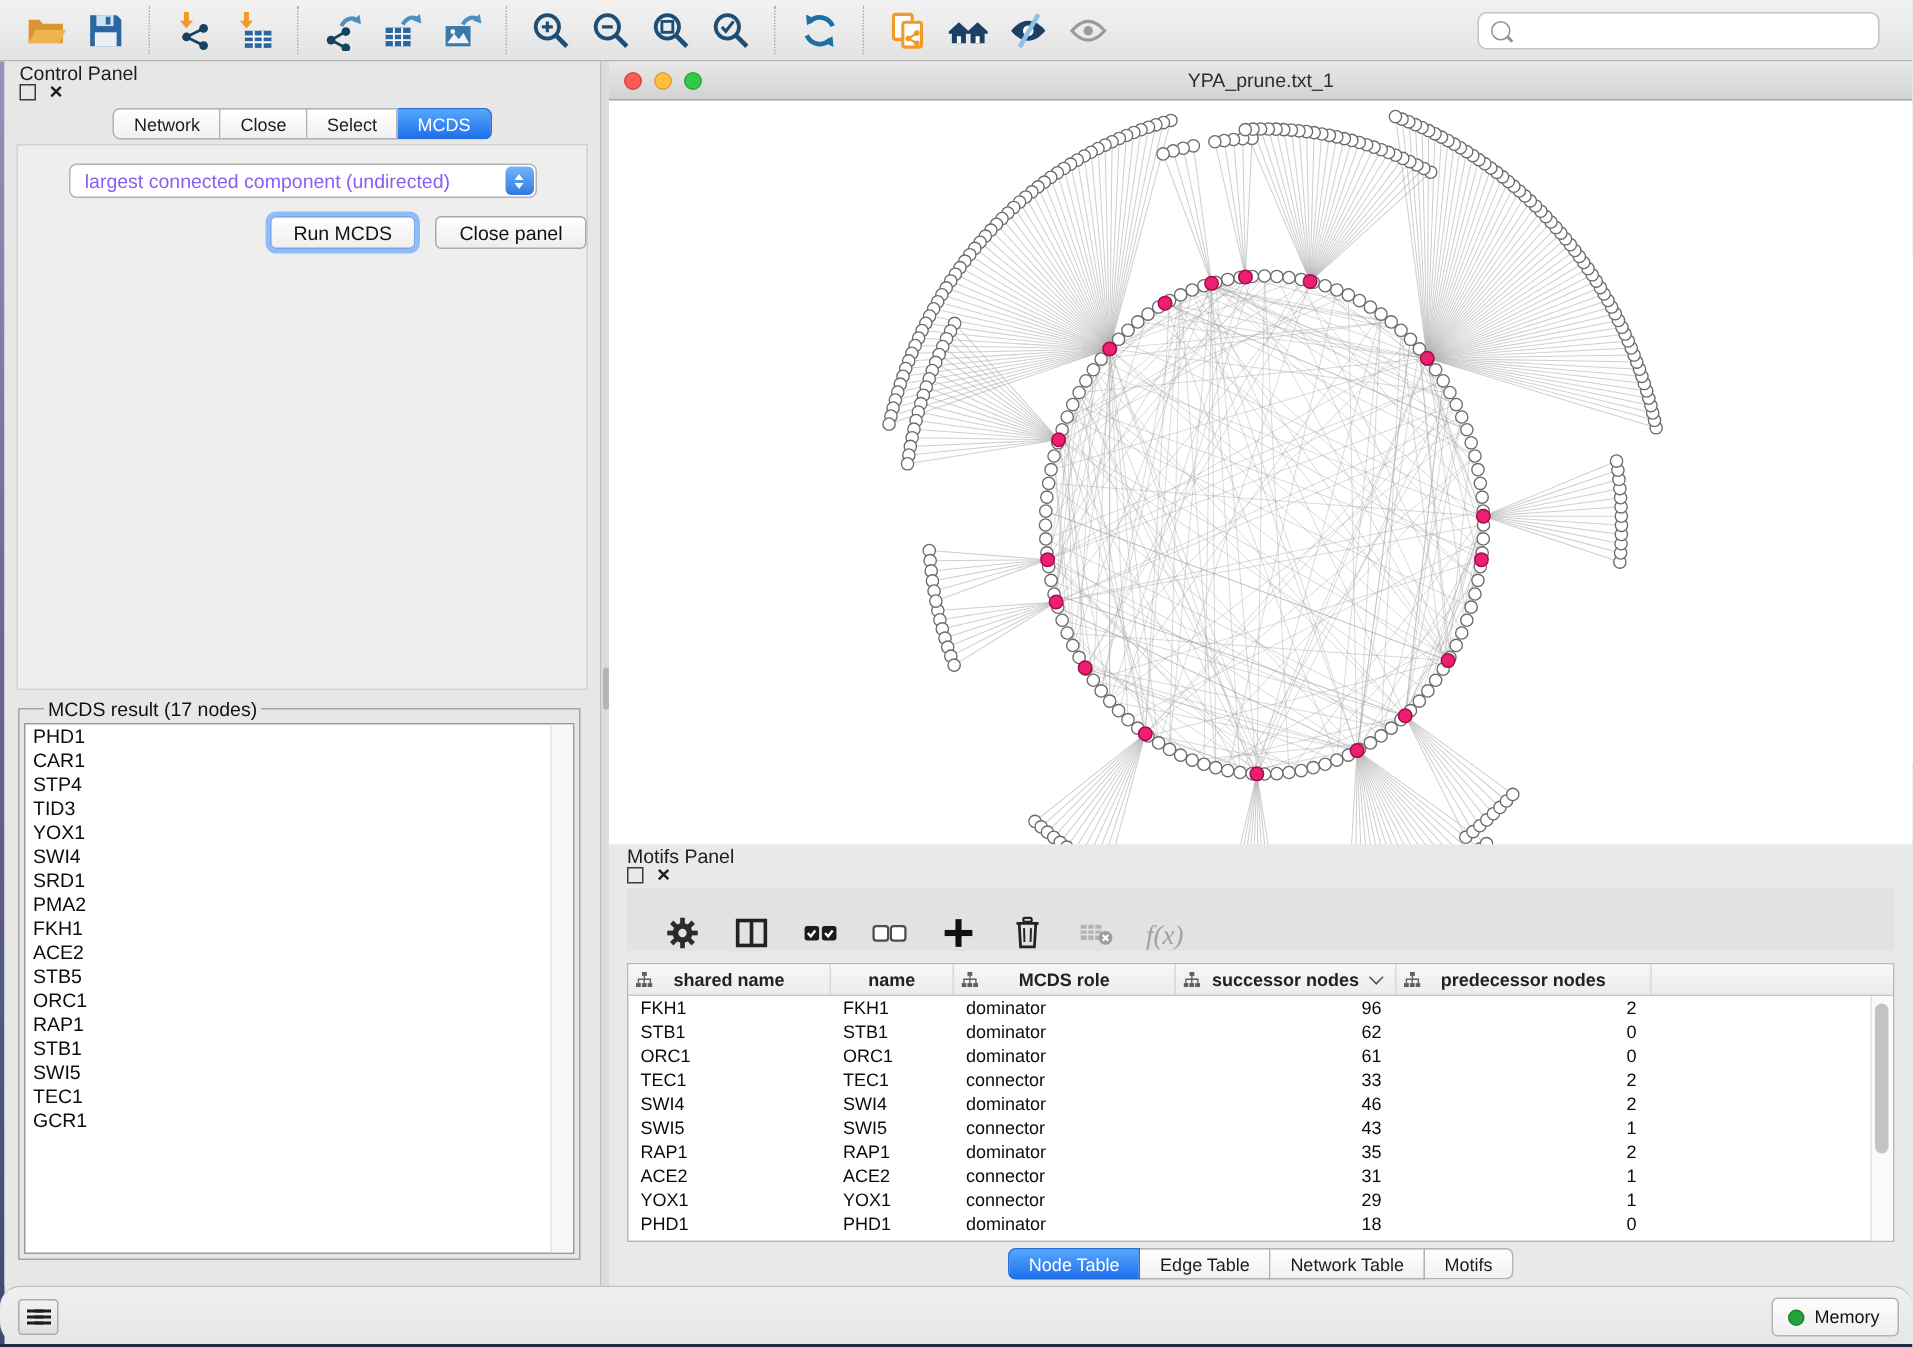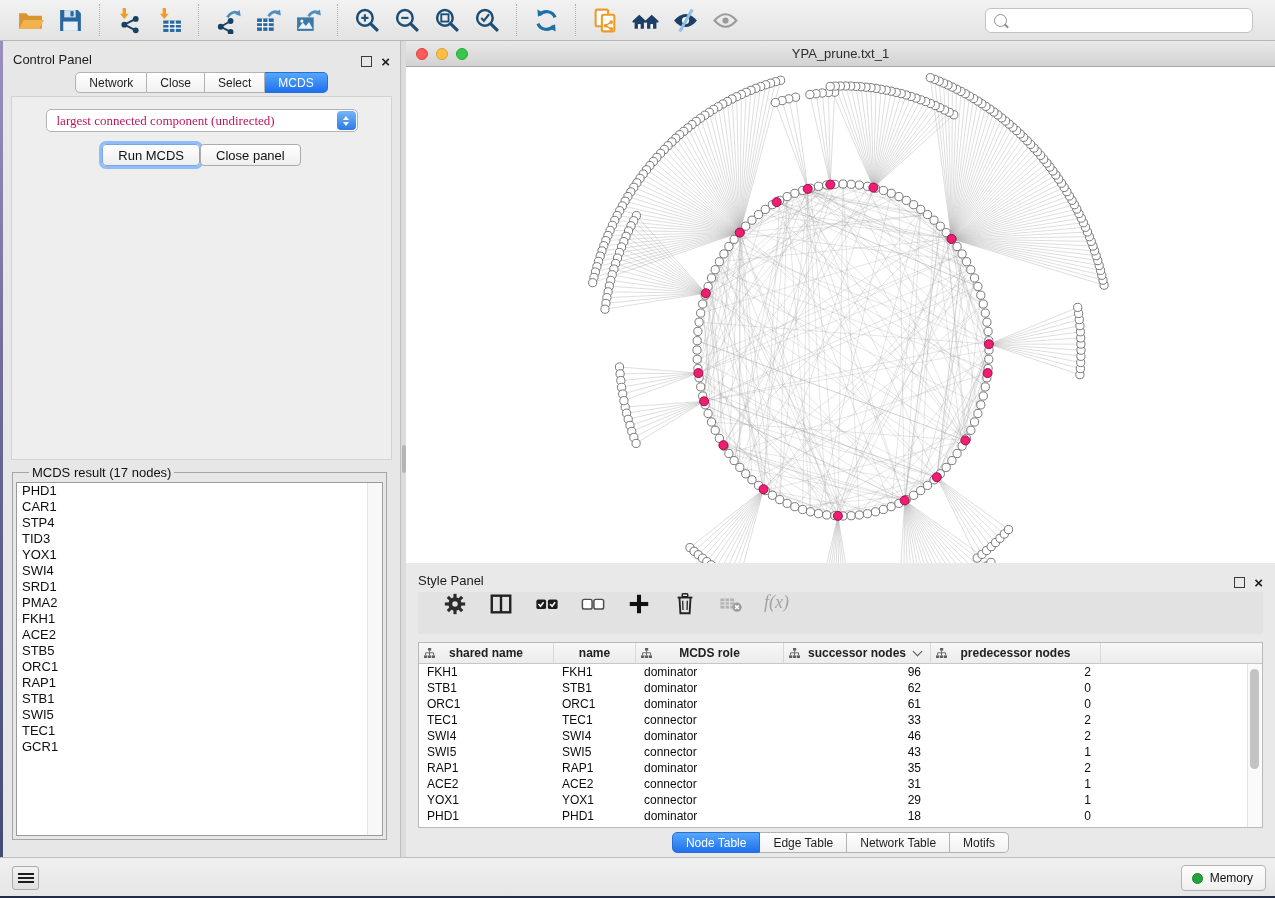--- a/index.html
+++ b/index.html
@@ -15,41 +15,41 @@
   .searchbox{width:268px;height:25px;background:#fff;border:1px solid #c3c3c3;border-radius:6px;display:flex;align-items:center;margin-right:12px;padding-left:8px;box-sizing:border-box;}
   .mag{width:11px;height:11px;border:1.6px solid #909090;border-radius:50%;position:relative;flex:0 0 auto;}
   .mag::after{content:"";position:absolute;width:5px;height:1.8px;background:#909090;left:9px;top:10px;transform:rotate(45deg);}
   .searchbox input{border:none;outline:none;flex:1;height:20px;font-size:13px;margin-left:6px;background:transparent;}
 
   
   .left-strip{position:absolute;left:0;top:41px;width:3px;bottom:2px;background:linear-gradient(180deg,#9b90bd,#6f6a96 40%,#3f4a72);}
   .bottom-strip{position:absolute;left:0;top:896px;height:2px;right:0;background:#222c47;}
 
   
-  .panel-header{height:26px;display:flex;align-items:flex-end;font-size:13px;color:#1c1c1c;padding:0 10px;justify-content:space-between;}
+  .panel-header{height:26px;display:flex;align-items:flex-start;font-size:13px;color:#1c1c1c;padding:0 10px;justify-content:space-between;flex-direction:column;}
   .ph-icons{display:flex;align-items:center;gap:9px;}
   .float-icon{width:9px;height:9px;border:1.5px solid #3a3a3a;display:inline-block;}
   .close-x{font-size:15px;font-weight:bold;color:#1e1e1e;line-height:9px;}
 
   
   .control-panel{position:absolute;left:3px;top:41px;width:398px;bottom:41px;background:#e7e7e7;border-right:1px solid #bdbdbd;box-sizing:border-box;}
   .cp-tabs{position:absolute;left:0;right:0;top:31px;display:flex;justify-content:center;}
   .seg{height:21px;display:flex;align-items:center;padding:0 13px;font-size:12px;color:#1d1d1d;background:linear-gradient(#ffffff,#f1f1f1);border:1px solid #b2b2b2;border-left:none;box-sizing:border-box;}
   .seg:first-child{border-left:1px solid #b2b2b2;border-radius:5px 0 0 5px;}
   .seg:last-child{border-radius:0 5px 5px 0;}
   .seg.active{background:linear-gradient(#56a7fb,#1e70ee);color:#fff;border-color:#2a6fd6;}
   .cp-inner{position:absolute;left:8px;right:8px;top:55px;height:364px;background:#eeeeee;border:1px solid #d2d2d2;box-sizing:border-box;}
   .opt-label{margin-top:17px;text-align:center;font-size:13px;color:#151515;}
   .dropdown{width:312px;height:23px;margin:12px auto 0;background:#fff;border:1px solid #b3b3b3;border-radius:5px;display:flex;align-items:center;box-sizing:border-box;padding-left:10px;}
-  .dd-text{flex:1;font-size:13px;color:#be185d;white-space:nowrap;overflow:hidden;font-family:Liberation Serif, serif;}
+  .dd-text{flex:1;font-size:13px;color:#8b5cf6;white-space:nowrap;overflow:hidden;}
   .dd-stepper{width:19px;height:19px;margin-right:1px;border-radius:4px;background:linear-gradient(#74b6f9,#2d7ae4);display:flex;flex-direction:column;align-items:center;justify-content:center;gap:2px;flex:0 0 auto;}
   .dd-stepper i{display:block;width:0;height:0;border-left:3.5px solid transparent;border-right:3.5px solid transparent;}
   .dd-stepper .up{border-bottom:4px solid #fff;}
   .dd-stepper .dn{border-top:4px solid #fff;}
-  .btn-row{margin-top:12px;display:flex;justify-content:center;}
+  .btn-row{margin-top:12px;display:flex;justify-content:flex-end;gap:13px;}
   .mac-btn{height:22px;padding:0 15px;font-size:13px;color:#111;background:linear-gradient(#ffffff,#eeeeee);border:1px solid #ababab;border-radius:4px;font-family:"Liberation Sans",sans-serif;}
   .mac-btn.focusring{box-shadow:0 0 0 3px rgba(120,175,250,.8);border-color:#7aa4e8;}
   .result-box{position:absolute;left:9px;right:13px;top:424px;bottom:17px;border:1px solid #a5a5a5;margin:0;padding:0;}
   .result-box legend{font-size:13px;color:#111;padding:0 3px;margin-left:16px;}
   .result-inner{position:absolute;left:3px;right:3px;top:2px;bottom:3px;background:#fff;border:1px solid #9b9b9b;overflow:hidden;}
   .result-item{font-size:13px;height:16px;line-height:16px;padding-left:5px;color:#0d0d0d;}
   .result-scroll{position:absolute;right:0;top:0;bottom:0;width:14px;background:#f8f8f8;border-left:1px solid #e4e4e4;}
 
   
   .v-divider{position:absolute;left:401px;top:41px;width:5px;bottom:41px;background:#dcdcdc;}
@@ -61,41 +61,41 @@
   .tl{position:absolute;top:7px;width:12px;height:12px;border-radius:50%;box-sizing:border-box;}
   .tl.red{left:10px;background:#fc5b57;border:1px solid #d8453f;}
   .tl.yellow{left:30px;background:#fdbe41;border:1px solid #d9a238;}
   .tl.green{left:50px;background:#35c84a;border:1px solid #27a83b;}
   .net-title{position:absolute;left:0;right:0;top:5px;text-align:center;font-size:13px;color:#2d2d2d;}
   .net-canvas{height:496px;background:#fff;}
 
   
   .table-panel{position:absolute;left:406px;right:0;top:563px;bottom:41px;background:#e9e9e9;}
   .tp-header{padding:0 12px;height:25px;}
-  .tp-toolbar{position:absolute;left:12px;right:12px;top:29px;height:42px;background:#e2e2e2;display:flex;align-items:flex-start;padding-left:14px;box-sizing:border-box;}
+  .tp-toolbar{position:absolute;left:12px;right:12px;top:29px;height:42px;background:#e2e2e2;display:flex;align-items:flex-end;padding-left:14px;box-sizing:border-box;}
   .tp-btn{background:none;border:none;padding:0;margin:0 11px;display:flex;align-items:center;justify-content:center;}
   .tp-btn svg{width:24px;height:24px;}
   .fx{font-family:"Liberation Serif",serif;font-style:italic;font-size:18px;color:#a2a2a2;margin-left:10px;}
   .table-wrap{position:absolute;left:12px;right:12px;top:79px;height:186px;background:#fff;border:1px solid #b9b9b9;box-sizing:border-box;}
   .t-header{display:flex;height:21px;background:linear-gradient(#f7f7f7,#ececec);border-bottom:1px solid #c6c6c6;box-sizing:border-box;font-weight:bold;}
   .th{position:relative;display:flex;align-items:center;justify-content:center;font-size:12px;color:#222;border-right:1px solid #d8d8d8;box-sizing:border-box;flex:0 0 auto;}
   .th .tree-ic{position:absolute;left:5px;top:5px;}
   .th.filler{flex:1;border-right:none;}
   .chev{position:absolute;right:9px;top:5px;width:6px;height:6px;border-right:1.5px solid #555;border-bottom:1.5px solid #555;transform:rotate(45deg);}
   .t-body{position:absolute;left:0;right:14px;top:21px;bottom:0;overflow:hidden;}
   .tr{display:flex;height:16px;align-items:center;}
   .td{font-size:12px;color:#0c0c0c;box-sizing:border-box;flex:0 0 auto;white-space:nowrap;}
   .td.l{padding-left:8px;text-align:left;}
   .td.r{padding-right:10px;text-align:right;}
   .t-scroll{position:absolute;right:0;top:21px;bottom:0;width:14px;background:#fafafa;border-left:1px solid #e2e2e2;}
   .t-thumb{position:absolute;left:2px;top:5px;width:9px;height:100px;background:#c3c3c3;border-radius:5px;}
   .bottom-tabs{position:absolute;left:0;right:0;top:269px;display:flex;justify-content:center;}
 
   
-  .statusbar{position:absolute;left:0;right:0;top:857px;height:39px;background:linear-gradient(#f0f0f0,#e6e6e6);border-top:1px solid #bdbdbd;box-sizing:border-box;}
+  .statusbar{position:absolute;left:0;right:0;top:857px;height:39px;background:linear-gradient(#f0f0f0,#e6e6e6);border-top:1px solid #bdbdbd;box-sizing:border-box;border-radius:14px;}
   .sb-left{position:absolute;left:12px;top:8px;width:27px;height:24px;background:linear-gradient(#f2f2f2,#e0e0e0);border:1px solid #ababab;border-radius:3px;display:flex;align-items:center;justify-content:center;padding:0;}
   .list-icon i{display:block;width:11px;height:2.2px;background:#1c1c1c;margin:2px 0 2px 5px;box-shadow:-5px 0 0 #1c1c1c;}
   .memory-btn{position:absolute;right:9px;top:7px;height:26px;padding:0 12px 0 10px;background:linear-gradient(#fdfdfd,#efefef);border:1px solid #b4b4b4;border-radius:4px;display:flex;align-items:center;gap:7px;font-size:12px;color:#111;}
   .mem-dot{width:11px;height:11px;border-radius:50%;background:#23a33c;border:1px solid #1b8530;box-sizing:border-box;}
 </style>
 </head>
 <body>
 
 <div class="app">
 
@@ -1169,21 +1169,21 @@
           <circle cx="317.4" cy="378.2" r="4.5" fill="#ee1f70" stroke="#a50b4d" stroke-width="1"></circle>
           <circle cx="298.1" cy="334.3" r="4.5" fill="#ee1f70" stroke="#a50b4d" stroke-width="1"></circle>
           <circle cx="292.4" cy="306.1" r="4.5" fill="#ee1f70" stroke="#a50b4d" stroke-width="1"></circle>
           <circle cx="299.8" cy="226.2" r="4.5" fill="#ee1f70" stroke="#a50b4d" stroke-width="1"></circle>
         </svg>
     </div>
   </section>
 
   <section class="table-panel">
     <div class="panel-header tp-header">
-      <span>Style Panel</span>
+      <span>Motifs Panel</span>
       <span class="ph-icons">
         <span class="float-icon"></span>
         <span class="close-x">×</span>
       </span>
     </div>
     <div class="tp-toolbar">
       <button class="tp-btn">
         <svg viewBox="0 0 26 26">
             <g fill="#2b2b2b">
               <rect x="11.3" y="2" width="3.4" height="6"></rect>

